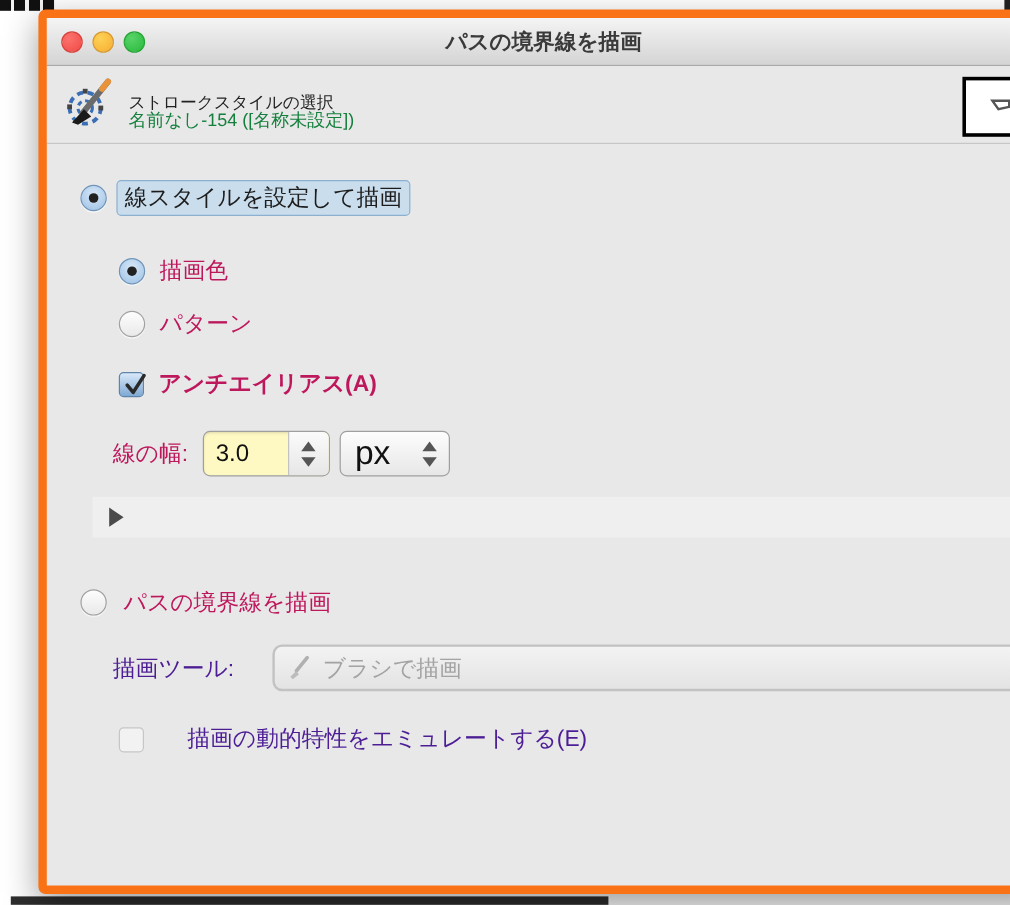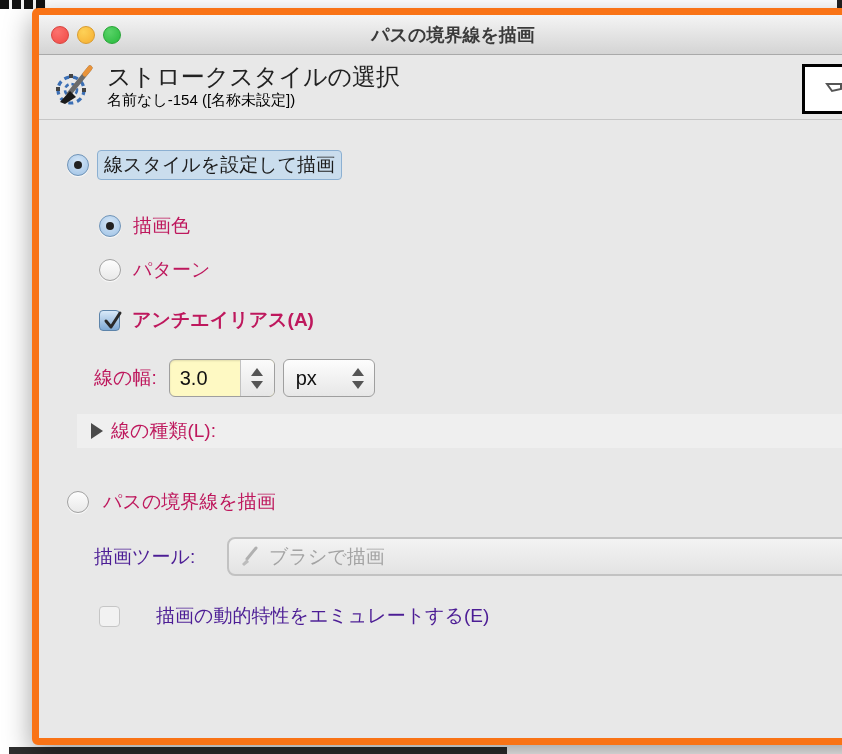--- a/index.html
+++ b/index.html
@@ -22,22 +22,22 @@
   .traffic { position:absolute; top:11px; width:18px; height:18px; border-radius:50%; }
   .traffic.red   { left:12px;  background:radial-gradient(circle at 35% 30%, #fc726e, #f04a45); border:1px solid #d8423d;}
   .traffic.yellow{ left:38px;  background:radial-gradient(circle at 35% 30%, #fdd157, #f6ae31); border:1px solid #d99b2e;}
   .traffic.green { left:64px;  background:radial-gradient(circle at 35% 30%, #59d368, #27b93c); border:1px solid #27a436;}
   .win-title { position:absolute; left:0; right:0; top:0; height:40px; line-height:40px;
     text-align:center; font-size:18px; font-weight:600; color:#3a3a3a; }
 
   
   .header { position:relative; height:65px; border-bottom:1px solid #c6c6c6; background:#e8e8e8; }
   .header-icon { position:absolute; left:10px; top:8px; width:48px; height:48px; }
-  .header-title { position:absolute; left:68px; top:6px; font-size:24px; color:#222; }
-  .header-subtitle { position:absolute; left:68px; top:36px; font-size:15px; color:#000000; }
+  .header-title { position:absolute; left:68px; top:22px; font-size:14px; color:#222; }
+  .header-subtitle { position:absolute; left:68px; top:36px; font-size:15px; color:#15803d; }
   .thumb { position:absolute; left:763px; top:9px; width:68px; height:50px;
     background:#fff; border:3px solid #000; }
   .thumb svg { position:absolute; left:20px; top:14px; }
 
   .body { position:absolute; left:0; top:106px; right:0; bottom:0; }
   .row { position:absolute; display:flex; align-items:center; }
   .lbl { font-size:19px; color:#be185d; white-space:nowrap; }
   .lbl.disabled { color:#4c1d95; }
 
   
@@ -63,21 +63,21 @@
     font-family:inherit; color:#111; background:transparent; }
   .spin-btns { width:34px; border-left:1px solid #c2c2c2; display:flex; flex-direction:column;
     align-items:center; justify-content:center; gap:5px;
     background:linear-gradient(#fbfbfb,#e6e6e6); }
   .arrow-up { width:0; height:0; border-left:6px solid transparent; border-right:6px solid transparent;
     border-bottom:8px solid #555; }
   .arrow-down { width:0; height:0; border-left:6px solid transparent; border-right:6px solid transparent;
     border-top:8px solid #555; }
   .unit-combo { display:flex; align-items:center; height:38px; width:92px; margin-left:8px;
     background:linear-gradient(#fdfdfd,#e7e7e7); border:1px solid #9f9f9f; border-radius:6px; }
-  .unit-combo .val { flex:1; font-size:20px; padding-left:12px; color:#111; }
+  .unit-combo .val { flex:1; font-size:28px; padding-left:12px; color:#111; }
   .unit-combo .carets, .tool-combo .carets { display:flex; flex-direction:column; gap:5px; padding-right:10px; }
 
   
   .expander { position:absolute; left:38px; width:782px; height:34px; background:#efefef;
     display:flex; align-items:center; }
   .exp-triangle { width:0; height:0; border-top:8px solid transparent; border-bottom:8px solid transparent;
     border-left:12px solid #4a4a4a; margin:0 8px 0 14px; }
 
   
   .tool-combo { position:absolute; left:133px; top:0; width:685px; height:39px;
@@ -161,21 +161,20 @@
         <span class="val">px</span>
         <div class="carets">
           <div class="arrow-up"></div>
           <div class="arrow-down"></div>
         </div>
       </div>
     </div>
 
     <div class="expander" style="top:293px;">
       <div class="exp-triangle"></div>
-      <span class="lbl">線の種類(L):</span>
     </div>
 
     <div class="row" style="left:28px; top:368px;">
       <div class="radio"></div>
       <span class="lbl" style="margin-left:14px;">パスの境界線を描画</span>
     </div>
 
     <div class="row" style="left:55px; top:416px; right:24px; height:40px;">
       <span class="lbl disabled">描画ツール:</span>
       <div class="tool-combo">

